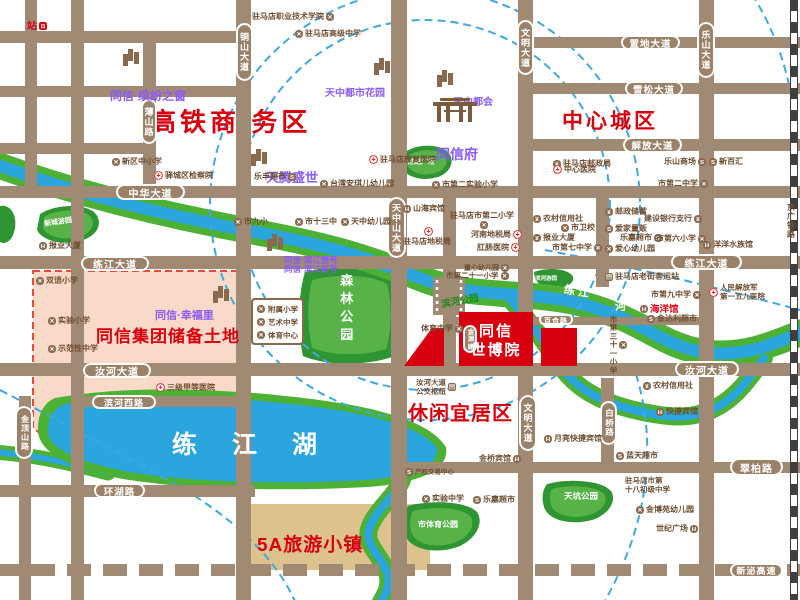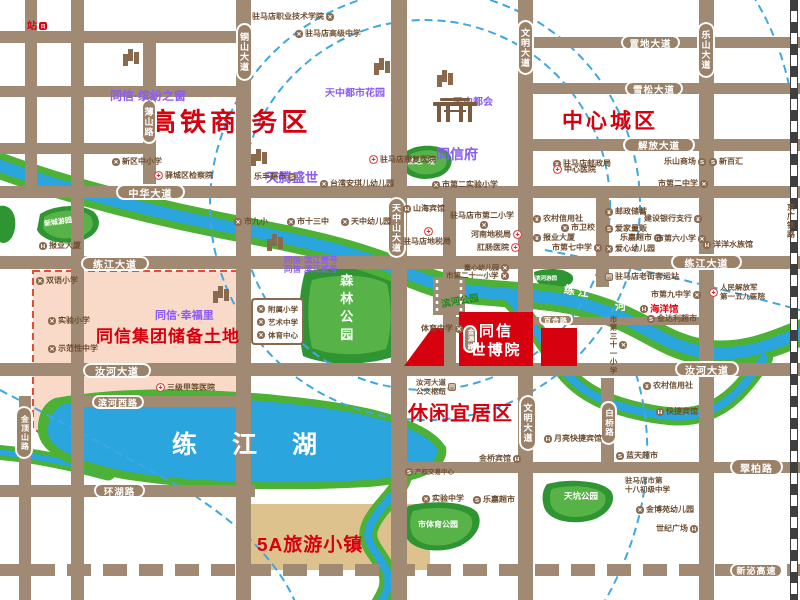--- a/index.html
+++ b/index.html
@@ -148,42 +148,42 @@
       </div>
       <div class="cap vert" style="width: 18px; height: 56px; font-size: 9px; left: 697px; top: 22px;">
         <span class="t">乐山大道</span>
       </div>
       <div class="cap" style="width: 59px; height: 15px; font-size: 9.5px; left: 621px; top: 35px;">
         <span class="t">置地大道</span>
       </div>
       <div class="cap" style="width: 58px; height: 15px; font-size: 9.5px; left: 625px; top: 81px;">
         <span class="t">雪松大道</span>
       </div>
-      <div class="cap" style="width: 72px; height: 16px; font-size: 9.5px; left: 623px; top: 137px;">
+      <div class="cap" style="width: 59px; height: 16px; font-size: 9.5px; left: 623px; top: 137px;">
         <span class="t">解放大道</span>
       </div>
       <div class="cap" style="width: 69px; height: 16px; font-size: 10px; left: 116px; top: 184px;">
         <span class="t">中华大道</span>
       </div>
       <div class="cap" style="width: 68px; height: 15px; font-size: 10px; left: 81px; top: 256px;">
         <span class="t">练江大道</span>
       </div>
       <div class="cap" style="width: 71px; height: 16px; font-size: 10px; left: 671px; top: 254px;">
         <span class="t">练江大道</span>
       </div>
       <div class="cap vert" style="width: 19px; height: 61px; font-size: 9px; left: 387px; top: 197px;">
         <span class="t">天中山大道</span>
       </div>
       <div class="cap" style="width: 68px; height: 15px; font-size: 10px; left: 83px; top: 363px;">
         <span class="t">汝河大道</span>
       </div>
       <div class="cap" style="width: 64px; height: 16px; font-size: 10px; left: 675px; top: 361px;">
         <span class="t">汝河大道</span>
       </div>
-      <div class="cap" style="width: 52px; height: 14px; font-size: 9px; left: 92px; top: 395px;">
+      <div class="cap" style="width: 64px; height: 14px; font-size: 9px; left: 92px; top: 395px;">
         <span class="t">滨河西路</span>
       </div>
       <div class="cap vert" style="width: 18px; height: 53px; font-size: 8px; left: 15px; top: 406px;">
         <span class="t">金顶山路</span>
       </div>
       <div class="cap" style="width: 51px; height: 15px; font-size: 9.5px; left: 94px; top: 483px;">
         <span class="t">环湖路</span>
       </div>
       <div class="cap vert" style="width: 18px; height: 56px; font-size: 9px; left: 519px; top: 395px;">
         <span class="t">文明大道</span>
@@ -341,21 +341,21 @@
         <span class="t">爱心幼儿园</span>
       </div>
       <div class="poi" style="font-size: 8px; left: 703px; top: 240px;">
         <span class="ic">H</span>
         <span class="t">洋洋水族馆</span>
       </div>
       <div class="poi" style="font-size: 8px; left: 234px; top: 217px;">
         <span class="ic">✕</span>
         <span class="t">市九小</span>
       </div>
-      <div class="poi" style="font-size: 8px; left: 287px; top: 217px;">
+      <div class="poi" style="font-size: 8px; left: 295px; top: 217px;">
         <span class="ic">✕</span>
         <span class="t">市十三中</span>
       </div>
       <div class="poi" style="font-size: 8px; left: 341px; top: 217px;">
         <span class="ic">✕</span>
         <span class="t">天中幼儿园</span>
       </div>
       <div class="poi" style="font-size: 8px; left: 39px; top: 241px;">
         <span class="ic">H</span>
         <span class="t">报业大厦</span>

